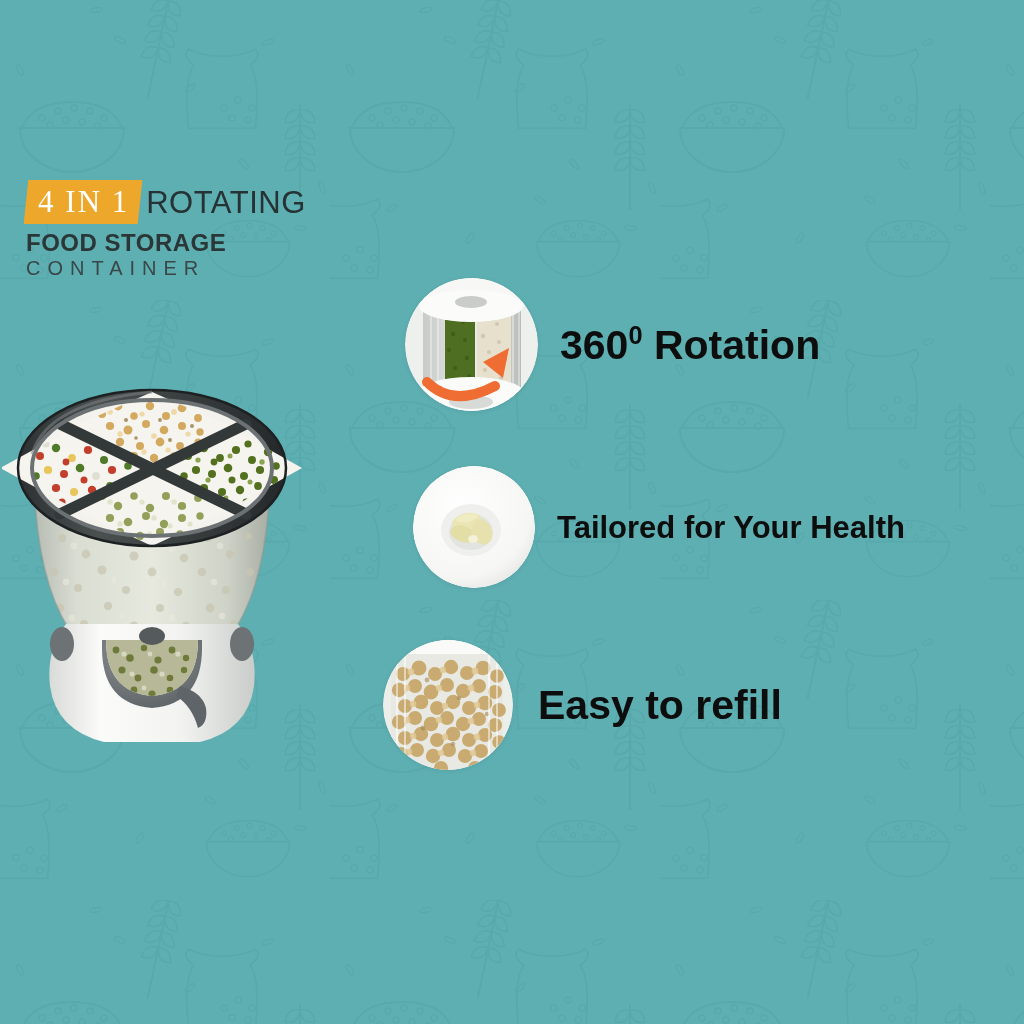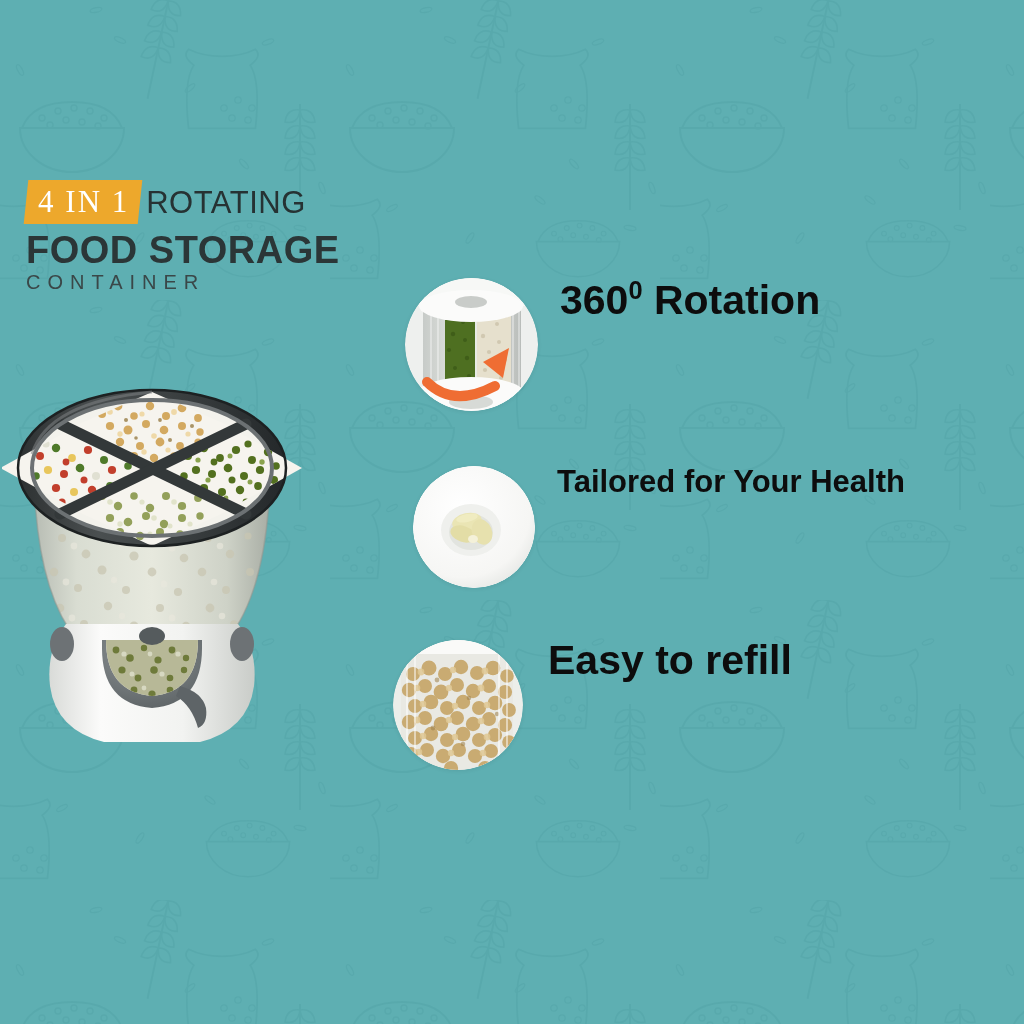--- a/index.html
+++ b/index.html
@@ -25,55 +25,55 @@
     transform:skewX(-6deg);
     display:inline-block;
   }
   .badge span{display:inline-block;transform:skewX(6deg);}
   .t-rot{
     color:#263233;font-size:31px;letter-spacing:.5px;
     font-weight:400;margin-left:6px;line-height:1;
     font-family:"Liberation Sans",sans-serif;
   }
   .t-row2{
-    color:#2b3637;font-size:38px;font-weight:bold;
+    color:#2b3637;font-size:24px;font-weight:bold;
     letter-spacing:.5px;line-height:1;margin-top:9px;
   }
   .t-row3{
     color:#3a4748;font-size:20px;font-weight:400;
     letter-spacing:7px;line-height:1;margin-top:3px;
   }
 
   
   .product{position:absolute;left:2px;top:368px;width:300px;height:395px;}
   .product svg{display:block;width:100%;height:100%;}
 
   
-  .feature{position:absolute;display:flex;align-items:flex-start;}
+  .feature{position:absolute;display:flex;align-items:center;}
   .f-circle{
     border-radius:50%;overflow:hidden;flex:0 0 auto;
     box-shadow:0 1px 4px rgba(0,0,0,.08);
   }
   .f-circle svg{display:block;width:100%;height:100%;}
   .f-label{
     color:#0d0d0d;font-weight:bold;line-height:1;
     font-family:"Liberation Sans",sans-serif;
     white-space:nowrap;
   }
   .f-label sup{font-size:.62em;vertical-align:super;font-weight:bold;}
 
   #feature-0{left:405px;top:278px;}
   #feature-0 .f-circle{width:133px;height:133px;}
   #feature-0 .f-label{font-size:41px;margin-left:22px;}
 
   #feature-1{left:413px;top:466px;}
   #feature-1 .f-circle{width:122px;height:122px;}
   #feature-1 .f-label{font-size:31px;margin-left:22px;}
 
-  #feature-2{left:393px;top:640px;}
+  #feature-2{left:383px;top:640px;}
   #feature-2 .f-circle{width:130px;height:130px;}
   #feature-2 .f-label{font-size:41px;margin-left:25px;}
 </style>
 </head>
 <body>
 
 <div id="stage">
 
   <div class="bg-pattern">
     <svg viewBox="0 0 1024 1024" preserveAspectRatio="none" xmlns="http://www.w3.org/2000/svg">

